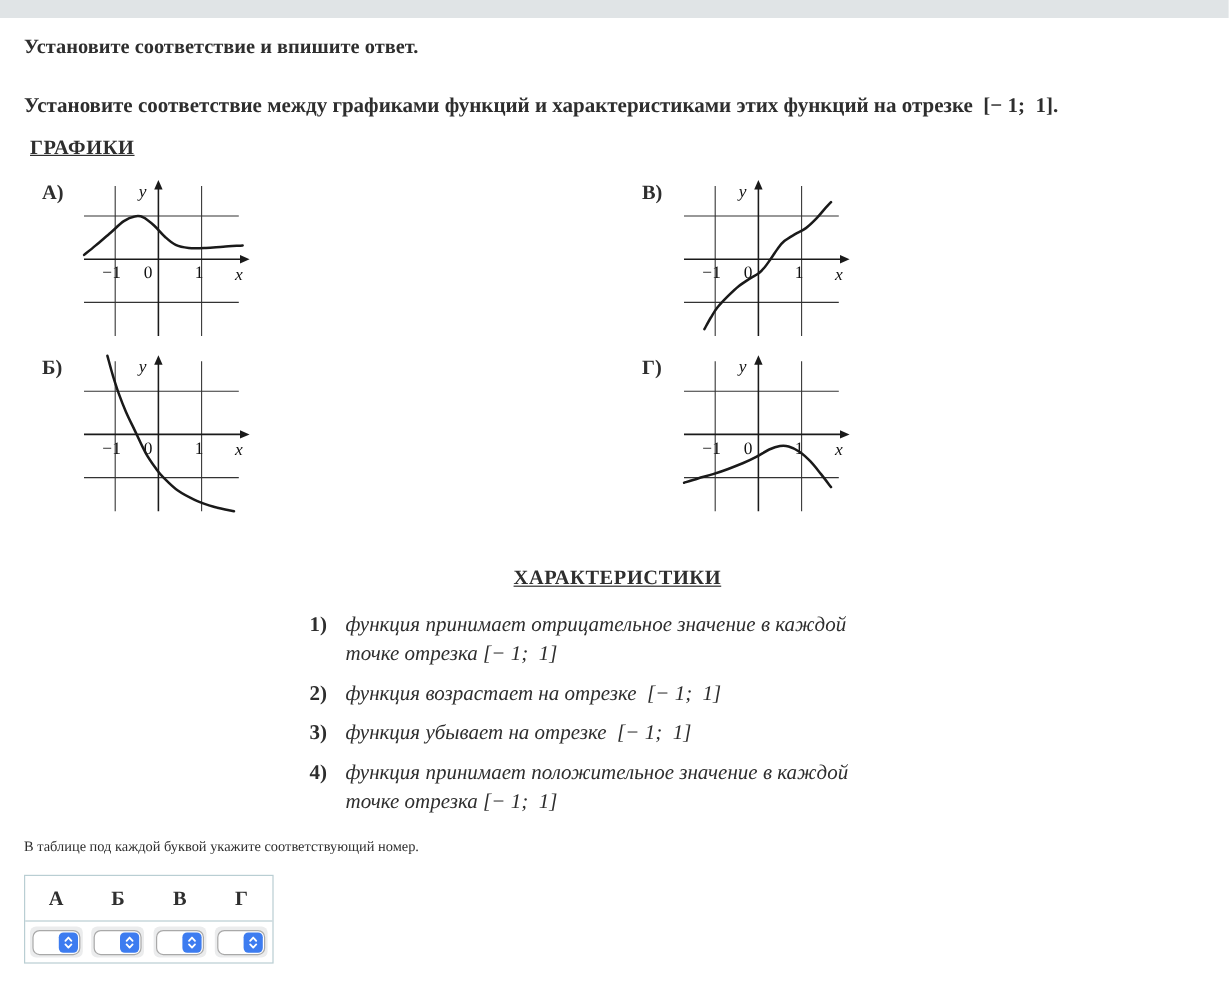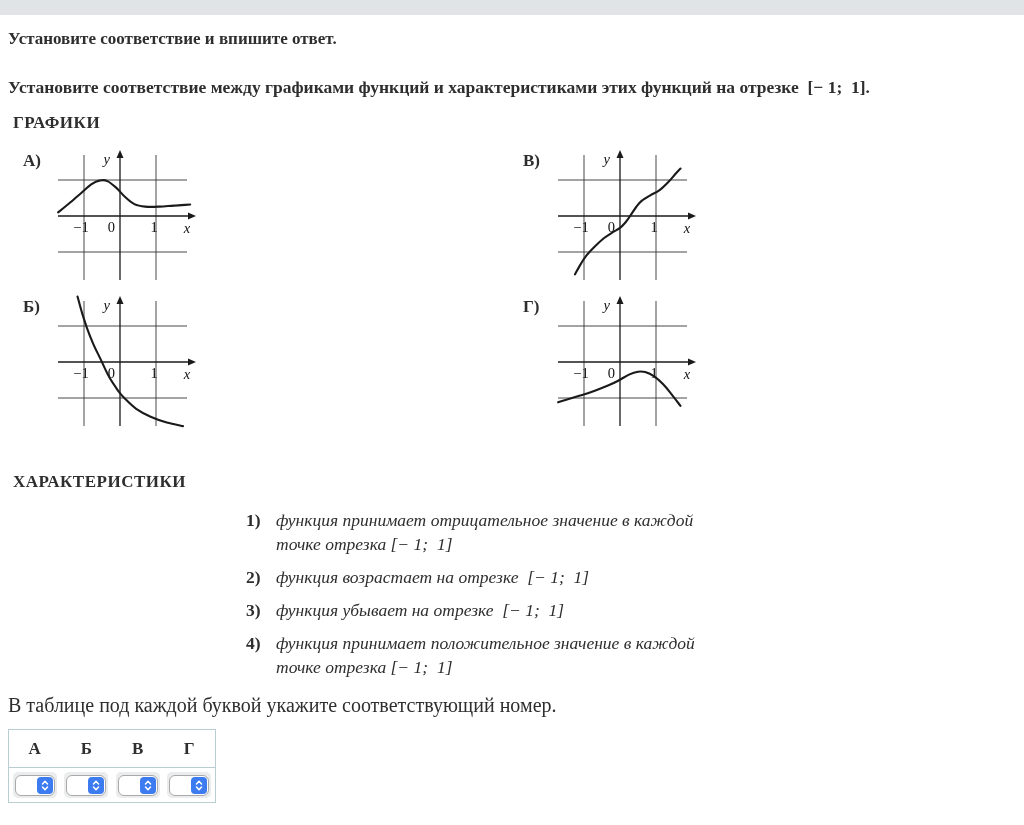--- a/index.html
+++ b/index.html
@@ -4,45 +4,45 @@
 <style>
   html,body{margin:0;padding:0;}
   body{
     width:1024px;height:825px;
     background:#ffffff;
     font-family:"Liberation Serif", serif;
     color:#2e2e2e;
     overflow:hidden;
   }
   .topbar{height:15px;background:#e0e4e6;}
-  .content{padding:0 8px;}
+  .content{padding:0 20px;}
 
   .title{font-size:17px;font-weight:bold;margin:14px 0 0 0;line-height:20px;}
   .task{font-size:17.5px;margin:27px 0 0 0;line-height:22px;font-weight:bold;}
 
   .section-heading{
-    font-size:17px;font-weight:bold;
+    font-size:17px;font-weight:bold;text-decoration:underline;
     letter-spacing:0.5px;margin:14px 0 0 5px;line-height:21px;
   }
-  .char-heading{margin-top:40px;}
+  .char-heading{margin-top:40px;text-align:center;}
 
   .graphs-grid{
     display:grid;grid-template-columns:500px 1fr;
     row-gap:10px;margin-top:16px;
   }
   .graph-cell{display:flex;align-items:flex-start;padding-left:15px;}
   .graph-label{font-weight:bold;font-size:17px;width:33px;flex:none;margin-top:2px;}
   svg.plot{display:block;}
 
   .char-list{margin:16px 0 0 238px;width:487px;font-size:17.5px;}
   .char-item{display:flex;margin-bottom:9px;line-height:24px;}
   .char-num{font-weight:bold;width:30px;flex:none;}
   .char-text{flex:1;font-style:italic;}
 
-  .table-note{font-size:20px;margin:14px 0 0 0;line-height:24px;}
+  .table-note{font-size:12px;margin:14px 0 0 0;line-height:24px;}
 
   .answer-table{margin-top:12px;width:206px;border:1px solid #b9ced3;background:#fff;}
   .answer-head{
     display:grid;grid-template-columns:repeat(4,1fr);
     height:37px;align-items:center;border-bottom:1px solid #b9ced3;
   }
   .answer-head .hcell{text-align:center;font-weight:bold;font-size:17px;color:#2f2f2f;}
   .answer-row{
     display:grid;grid-template-columns:repeat(4,1fr);
     height:34px;align-items:center;justify-items:center;

